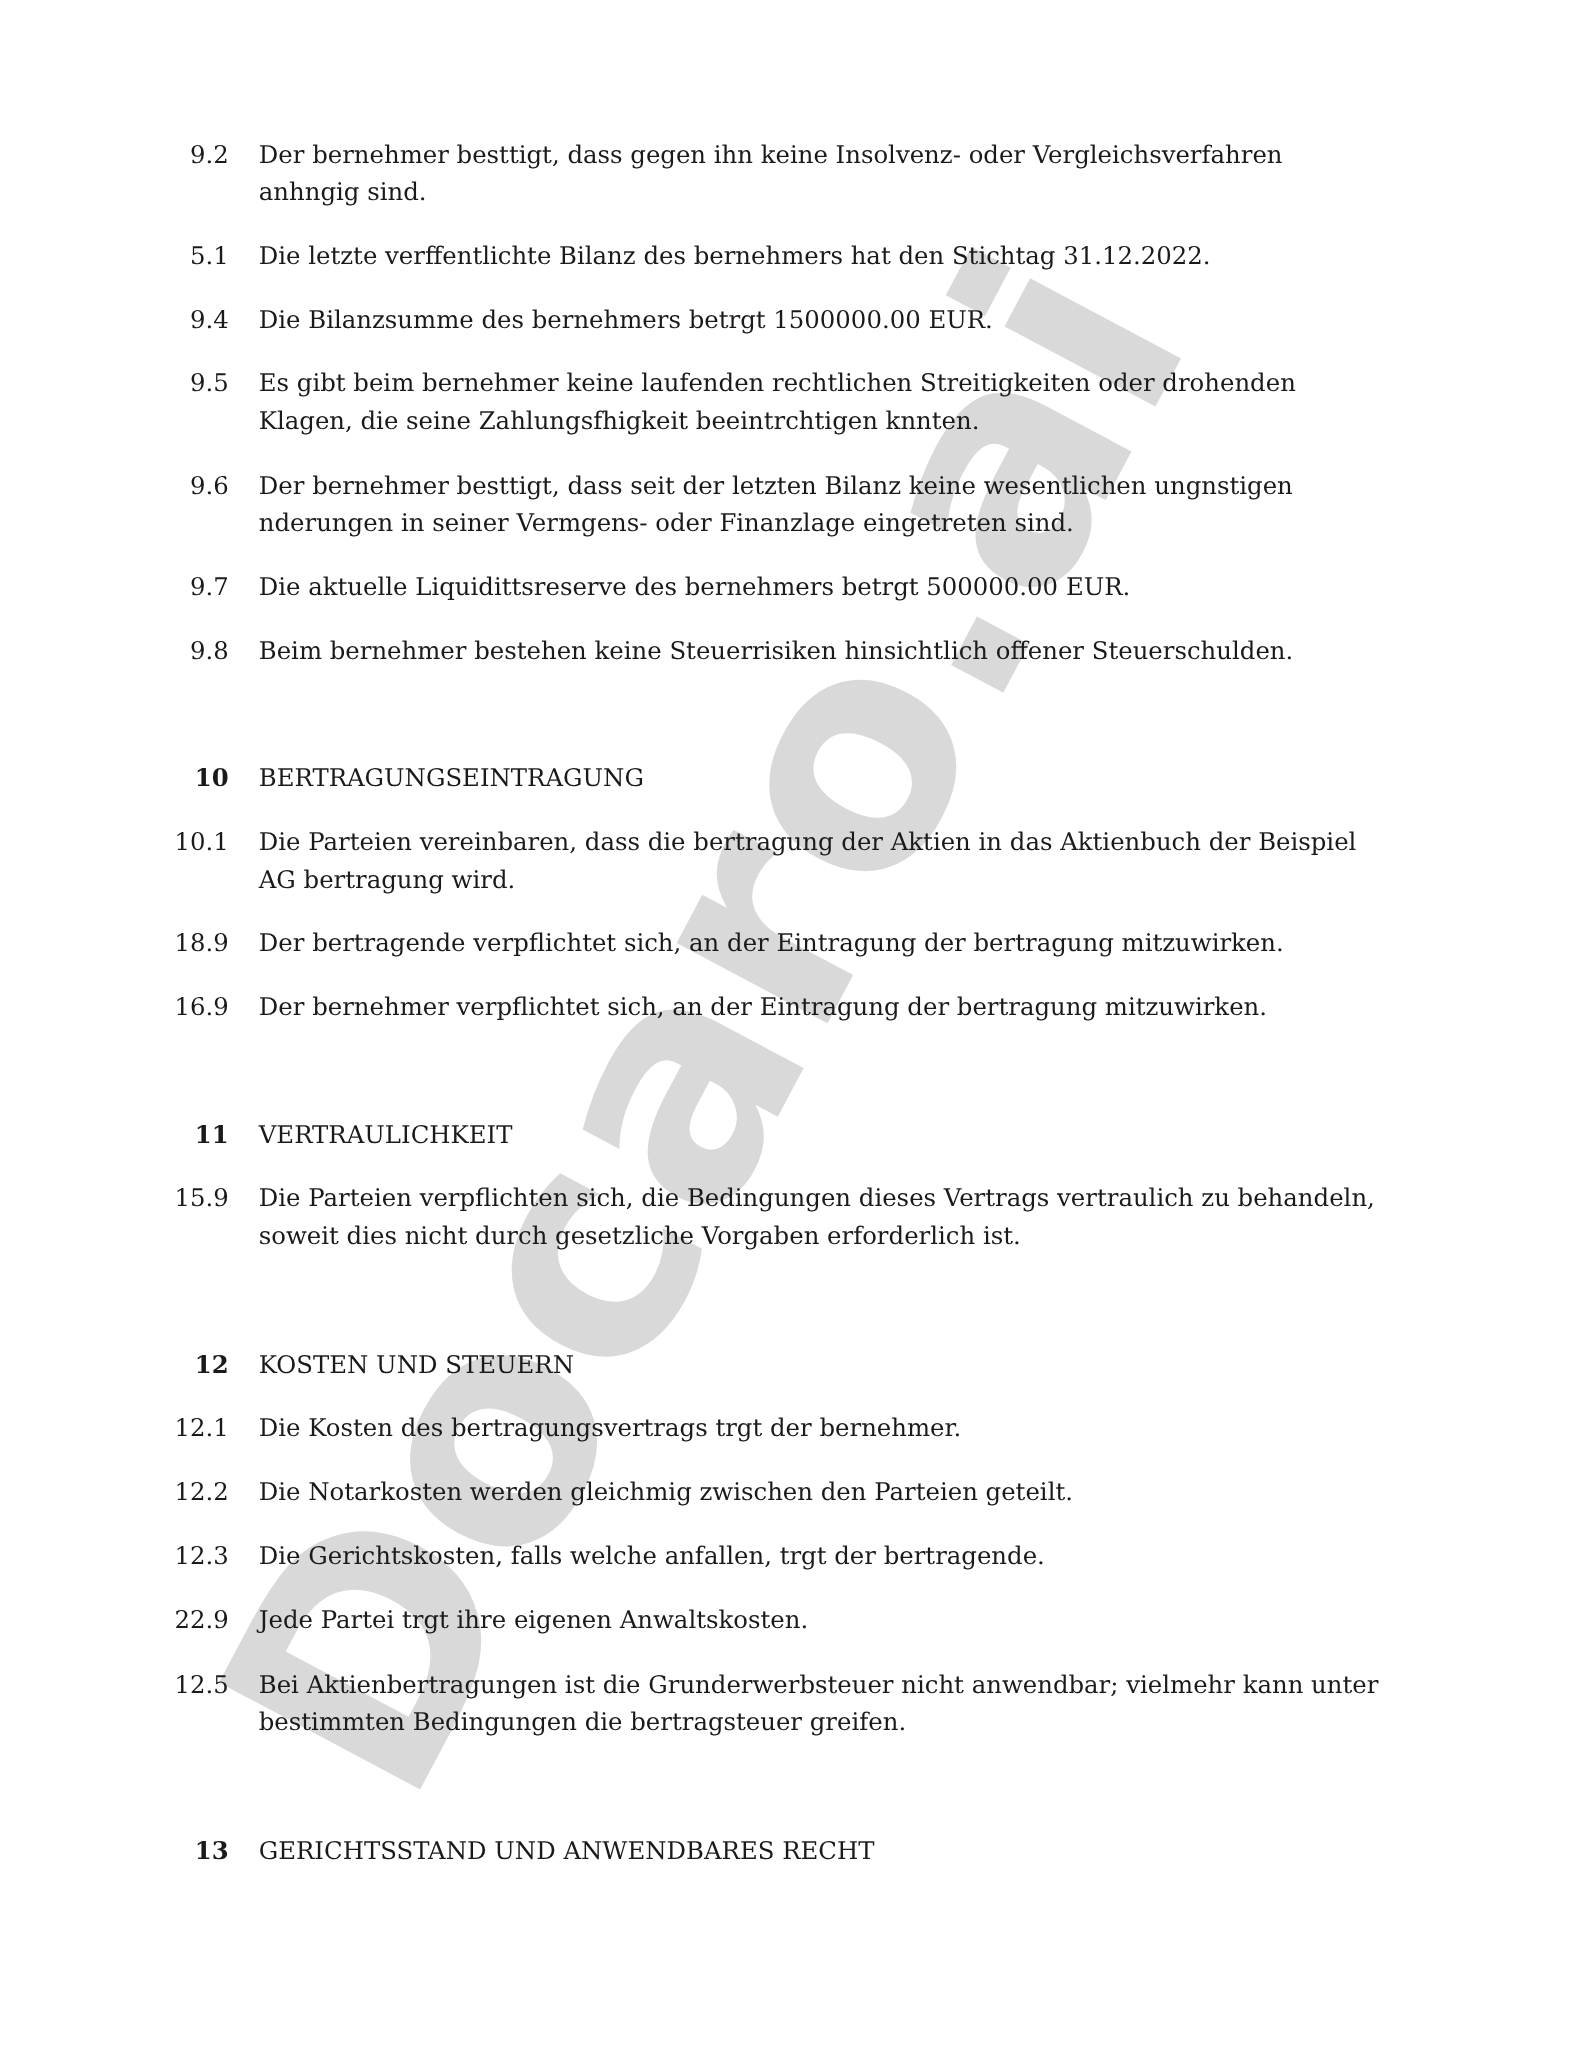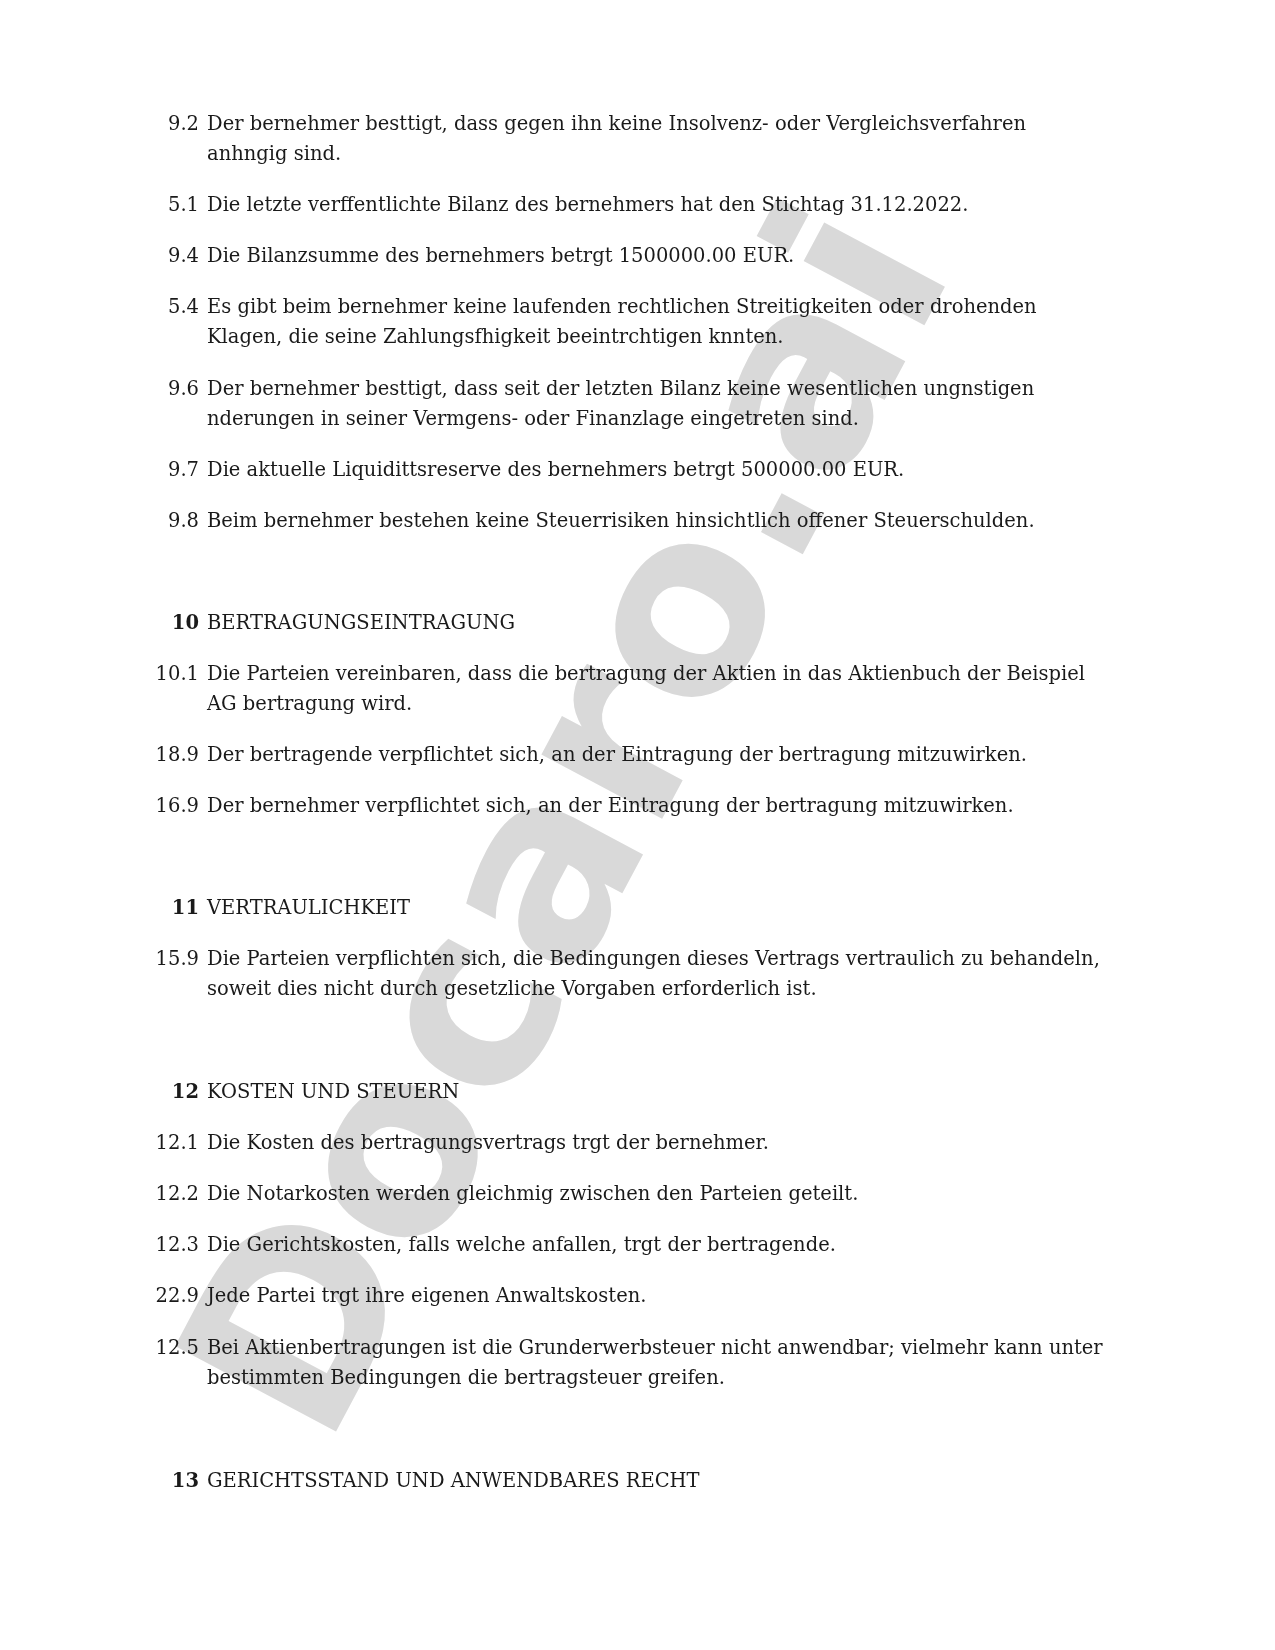--- a/index.html
+++ b/index.html
@@ -8,21 +8,21 @@
       font-family: "DejaVu Serif", "Liberation Serif", serif;
       color: #1a1a1a;
     }
     .watermark {
       position: absolute; left: 0; top: 0; width: 1275px; height: 1650px;
       pointer-events: none; z-index: 0;
     }
     .page { position: absolute; left: 0; top: 0; width: 1275px; z-index: 1; }
     .row { position: absolute; left: 0; width: 1275px; }
     .num {
-      position: absolute; width: 50px; text-align: right; left: 149px;
+      position: absolute; width: 50px; text-align: right; left: 133px;
       font-size: 19.5px; line-height: 30px;
     }
     .txt {
       position: absolute; left: 207px; width: 900px;
       font-size: 19.5px; line-height: 30px;
     }
     .head .num, .head .txt { font-weight: bold; }
     b { font-weight: normal; }
   </style>
 </head>
@@ -39,21 +39,21 @@
     </div>
     <div class="row" style="top: 190px;">
       <span class="num">5.1</span>
       <span class="txt"><span>Die letzte verffentlichte Bilanz des </span><b>bernehmers</b><span> hat den Stichtag 31.12.2022.</span></span>
     </div>
     <div class="row" style="top: 241px;">
       <span class="num">9.4</span>
       <span class="txt"><span>Die Bilanzsumme des </span><b>bernehmers</b><span> betrgt 1500000.00 EUR.</span></span>
     </div>
     <div class="row" style="top: 292px;">
-      <span class="num">5.4</span>
+      <span class="num">9.5</span>
       <span class="txt"><span>Es gibt beim </span><b>bernehmer</b><span> keine laufenden rechtlichen Streitigkeiten oder drohenden Klagen, die seine Zahlungsfhigkeit beeintrchtigen knnten.</span></span>
     </div>
     <div class="row" style="top: 374px;">
       <span class="num">9.6</span>
       <span class="txt"><span>Der </span><b>bernehmer</b><span> besttigt, dass seit der letzten Bilanz keine wesentlichen ungnstigen nderungen in seiner Vermgens- oder Finanzlage eingetreten sind.</span></span>
     </div>
     <div class="row" style="top: 455px;">
       <span class="num">9.7</span>
       <span class="txt"><span>Die aktuelle Liquidittsreserve des </span><b>bernehmers</b><span> betrgt 500000.00 EUR.</span></span>
     </div>

